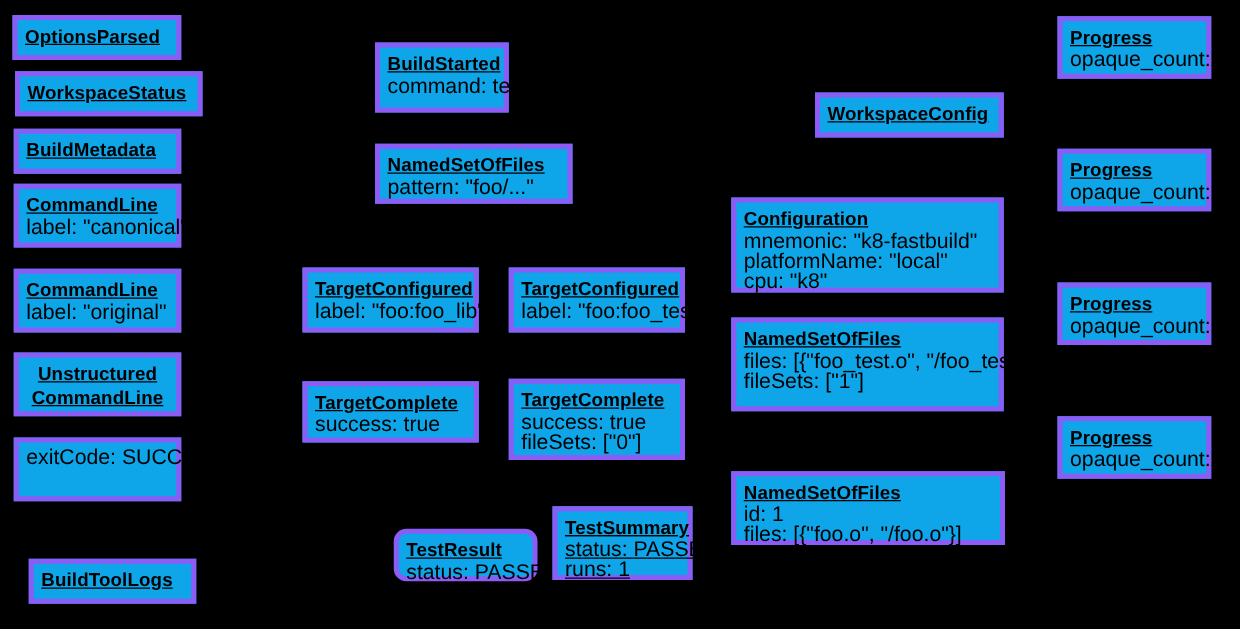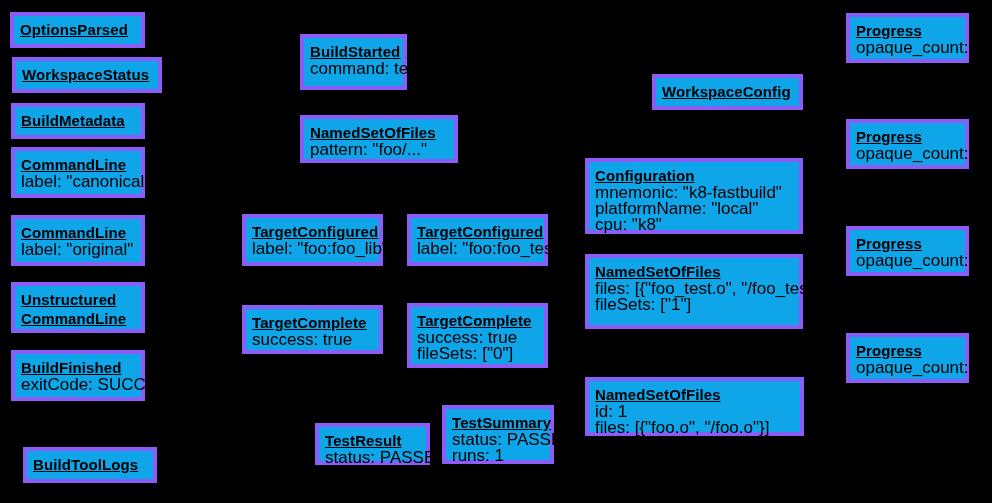--- a/index.html
+++ b/index.html
@@ -56,26 +56,25 @@
   <div class="node" style="left:11px; top:147px; width:134px; height:51px;">
     <div class="node-title">CommandLine</div>
     <div class="node-line">label: "canonical"</div>
   </div>
 
   <div class="node" style="left:11px; top:215px; width:134px; height:51px;">
     <div class="node-title">CommandLine</div>
     <div class="node-line">label: "original"</div>
   </div>
 
-  <div class="node" style="left:11px; top:282px; width:134px; height:51px;">
+  <div class="node" style="left:11px; top:282px; width:134px; height:51px;text-align:center;">
     <div class="node-title">Unstructured CommandLine</div>
   </div>
 
   <div class="node" style="left:11px; top:350px; width:134px; height:51px;">
-    <div class="node-title">BuildFinished</div>
     <div class="node-line">exitCode: SUCCESS</div>
   </div>
 
   <div class="node" style="left:23px; top:447px; width:134px;">
     <div class="node-title">BuildToolLogs</div>
   </div>
 
 
   <div class="node" style="left:300px; top:13px; width:107px; height:56px;margin-top:21px;">
     <div class="node-title">BuildStarted</div>
@@ -101,26 +100,26 @@
     <div class="node-title">TargetComplete</div>
     <div class="node-line">success: true</div>
   </div>
 
   <div class="node" style="left:407px; top:303px; width:141px; height:65px;">
     <div class="node-title">TargetComplete</div>
     <div class="node-line">success: true</div>
     <div class="node-line">fileSets: ["0"]</div>
   </div>
 
-  <div class="node" style="left:315px; top:423px; width:115px; height:42px;">
+  <div class="node" style="left:315px; top:423px; width:115px; height:42px;border-radius:10px;">
     <div class="node-title">TestResult</div>
     <div class="node-line">status: PASSED</div>
   </div>
 
-  <div class="node" style="left:442px; top:405px; width:112px; height:59px;">
+  <div class="node" style="left:442px; top:405px; width:112px; height:59px;text-decoration:underline;">
     <div class="node-title">TestSummary</div>
     <div class="node-line">status: PASSED</div>
     <div class="node-line">runs: 1</div>
   </div>
 
   <div class="node" style="left:652px; top:74px; width:151px;">
     <div class="node-title">WorkspaceConfig</div>
   </div>
 
   <div class="node" style="left:585px; top:158px; width:218px; height:76px;">

